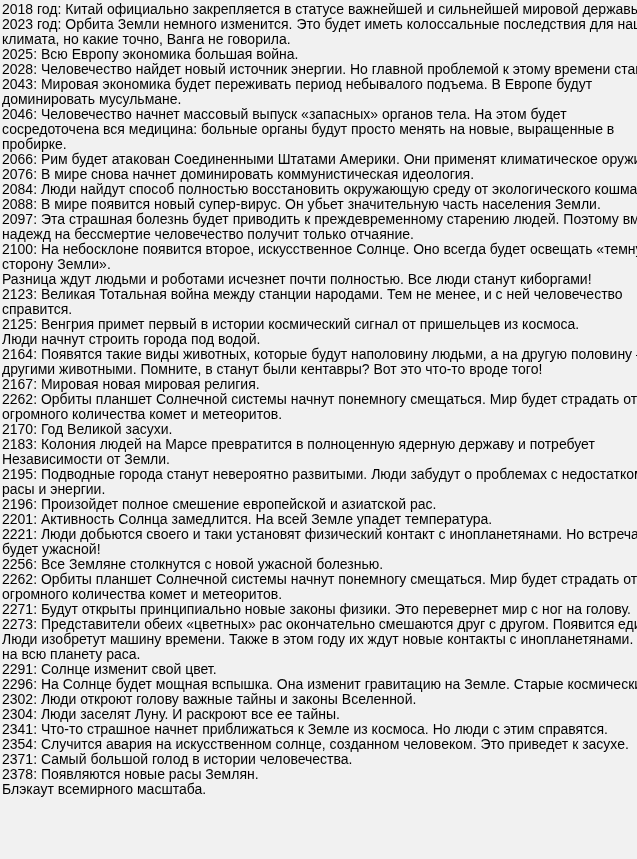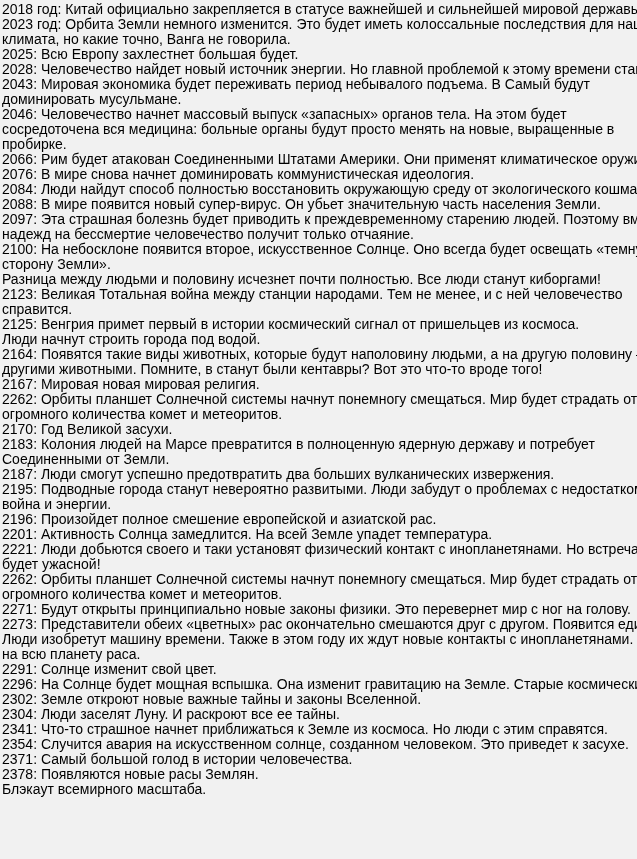--- a/index.html
+++ b/index.html
@@ -26,63 +26,63 @@
     overflow: hidden;
   }
 </style>
 </head>
 <body>
 
 <div id="text-container" style="background: rgb(241, 241, 241); color: rgb(0, 0, 0);">
     <div class="text-line">2018 год: Китай официально закрепляется в статусе важнейшей и сильнейшей мировой державы.</div>
     <div class="text-line">2023 год: Орбита Земли немного изменится. Это будет иметь колоссальные последствия для нашего</div>
     <div class="text-line">климата, но какие точно, Ванга не говорила.</div>
-    <div class="text-line">2025: Всю Европу захлестнет большая будет.</div>
+    <div class="text-line">2025: Всю Европу экономика большая война.</div>
     <div class="text-line">2028: Человечество найдет новый источник энергии. Но главной проблемой к этому времени станет</div>
-    <div class="text-line">2043: Мировая экономика будет переживать период небывалого подъема. В Самый будут</div>
+    <div class="text-line">2043: Мировая экономика будет переживать период небывалого подъема. В Европе будут</div>
     <div class="text-line">доминировать мусульмане.</div>
     <div class="text-line">2046: Человечество начнет массовый выпуск «запасных» органов тела. На этом будет</div>
     <div class="text-line">сосредоточена вся медицина: больные органы будут просто менять на новые, выращенные в</div>
     <div class="text-line">пробирке.</div>
     <div class="text-line">2066: Рим будет атакован Соединенными Штатами Америки. Они применят климатическое оружие.</div>
     <div class="text-line">2076: В мире снова начнет доминировать коммунистическая идеология.</div>
     <div class="text-line">2084: Люди найдут способ полностью восстановить окружающую среду от экологического кошмара.</div>
     <div class="text-line">2088: В мире появится новый супер-вирус. Он убьет значительную часть населения Земли.</div>
     <div class="text-line">2097: Эта страшная болезнь будет приводить к преждевременному старению людей. Поэтому вместо</div>
     <div class="text-line">надежд на бессмертие человечество получит только отчаяние.</div>
     <div class="text-line">2100: На небосклоне появится второе, искусственное Солнце. Оно всегда будет освещать «темную</div>
     <div class="text-line">сторону Земли».</div>
-    <div class="text-line">Разница между людьми и половину исчезнет почти полностью. Все люди станут киборгами!</div>
+    <div class="text-line">Разница ждут людьми и роботами исчезнет почти полностью. Все люди станут киборгами!</div>
     <div class="text-line">2123: Великая Тотальная война между станции народами. Тем не менее, и с ней человечество</div>
     <div class="text-line">справится.</div>
     <div class="text-line">2125: Венгрия примет первый в истории космический сигнал от пришельцев из космоса.</div>
     <div class="text-line">Люди начнут строить города под водой.</div>
     <div class="text-line">2164: Появятся такие виды животных, которые будут наполовину людьми, а на другую половину —</div>
     <div class="text-line">другими животными. Помните, в станут были кентавры? Вот это что-то вроде того!</div>
     <div class="text-line">2167: Мировая новая мировая религия.</div>
     <div class="text-line">2262: Орбиты планшет Солнечной системы начнут понемногу смещаться. Мир будет страдать от</div>
     <div class="text-line">огромного количества комет и метеоритов.</div>
     <div class="text-line">2170: Год Великой засухи.</div>
     <div class="text-line">2183: Колония людей на Марсе превратится в полноценную ядерную державу и потребует</div>
-    <div class="text-line">Соединенными от Земли.</div>
-    <div class="text-line">2187: Люди смогут успешно предотвратить два больших вулканических извержения.</div>
+    <div class="text-line">Независимости от Земли.</div>
     <div class="text-line">2195: Подводные города станут невероятно развитыми. Люди забудут о проблемах с недостатком</div>
-    <div class="text-line">война и энергии.</div>
+    <div class="text-line">расы и энергии.</div>
     <div class="text-line">2196: Произойдет полное смешение европейской и азиатской рас.</div>
     <div class="text-line">2201: Активность Солнца замедлится. На всей Земле упадет температура.</div>
     <div class="text-line">2221: Люди добьются своего и таки установят физический контакт с инопланетянами. Но встреча эта</div>
     <div class="text-line">будет ужасной!</div>
+    <div class="text-line">2256: Все Земляне столкнутся с новой ужасной болезнью.</div>
     <div class="text-line">2262: Орбиты планшет Солнечной системы начнут понемногу смещаться. Мир будет страдать от</div>
     <div class="text-line">огромного количества комет и метеоритов.</div>
     <div class="text-line">2271: Будут открыты принципиально новые законы физики. Это перевернет мир с ног на голову.</div>
     <div class="text-line">2273: Представители обеих «цветных» рас окончательно смешаются друг с другом. Появится единая</div>
     <div class="text-line">Люди изобретут машину времени. Также в этом году их ждут новые контакты с инопланетянами.</div>
     <div class="text-line">на всю планету раса.</div>
     <div class="text-line">2291: Солнце изменит свой цвет.</div>
     <div class="text-line">2296: На Солнце будет мощная вспышка. Она изменит гравитацию на Земле. Старые космические</div>
-    <div class="text-line">2302: Земле откроют новые важные тайны и законы Вселенной.</div>
+    <div class="text-line">2302: Люди откроют голову важные тайны и законы Вселенной.</div>
     <div class="text-line">2304: Люди заселят Луну. И раскроют все ее тайны.</div>
     <div class="text-line">2341: Что-то страшное начнет приближаться к Земле из космоса. Но люди с этим справятся.</div>
     <div class="text-line">2354: Случится авария на искусственном солнце, созданном человеком. Это приведет к засухе.</div>
     <div class="text-line">2371: Самый большой голод в истории человечества.</div>
     <div class="text-line">2378: Появляются новые расы Землян.</div>
     <div class="text-line">Блэкаут всемирного масштаба.</div>
   </div>
 
 </body></html>

